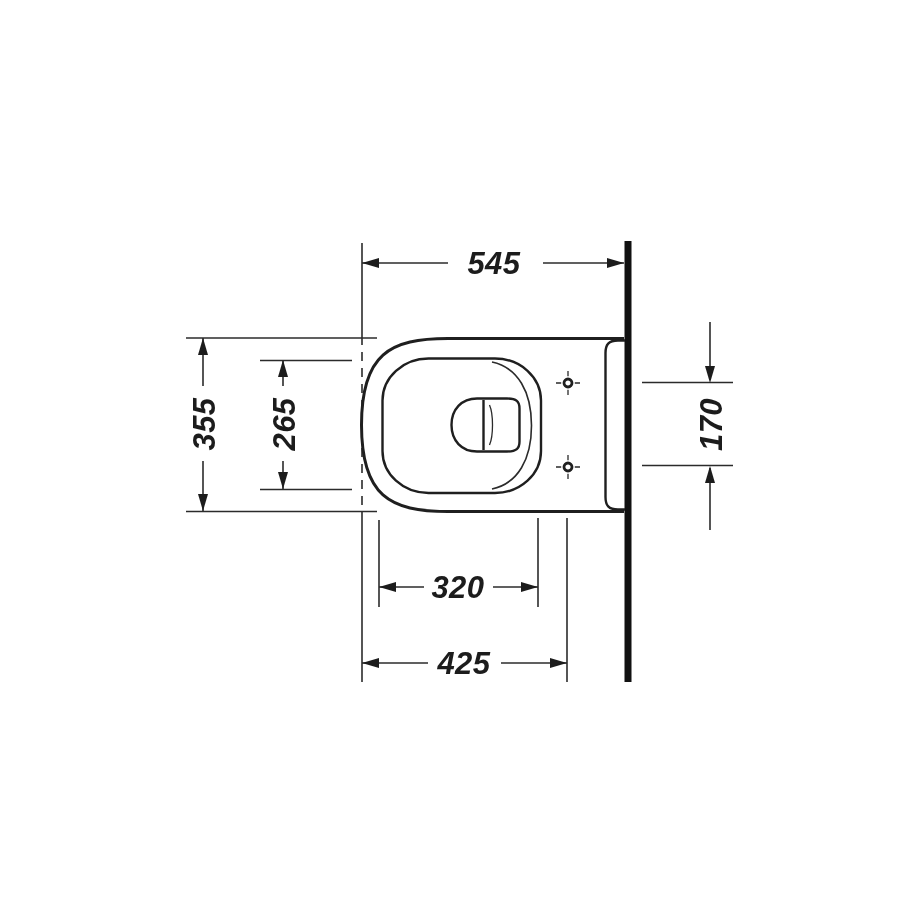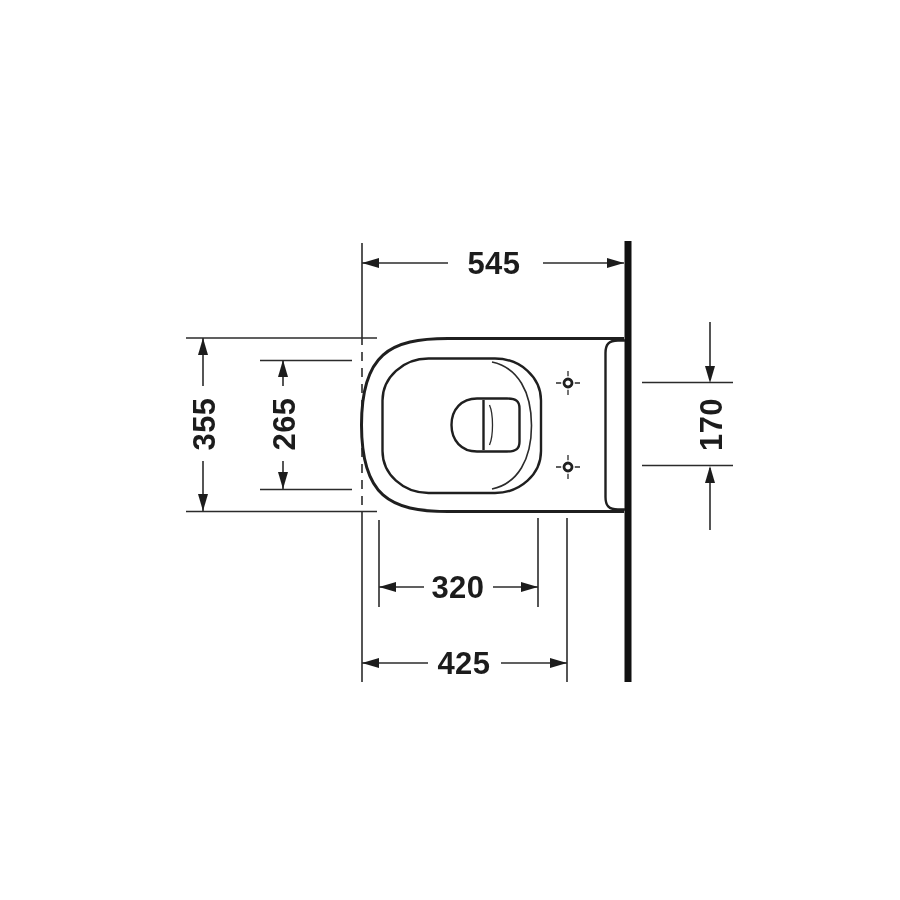--- a/index.html
+++ b/index.html
@@ -9,20 +9,21 @@
     width: 900px;
     height: 900px;
     overflow: hidden;
     font-family: "Liberation Sans", sans-serif;
   }
   .canvas {
     position: relative;
     width: 900px;
     height: 900px;
     background: #ffffff;
+    font-style: italic;
   }
   svg { display: block; }
   .dim-text {
     font-family: "Liberation Sans", sans-serif;
     font-weight: 700;
     font-size: 31px;
     fill: #1c1c1c;
     letter-spacing: 0.5px;
   }
   .thin  { stroke: #2b2b2b; stroke-width: 1.6; fill: none; }

